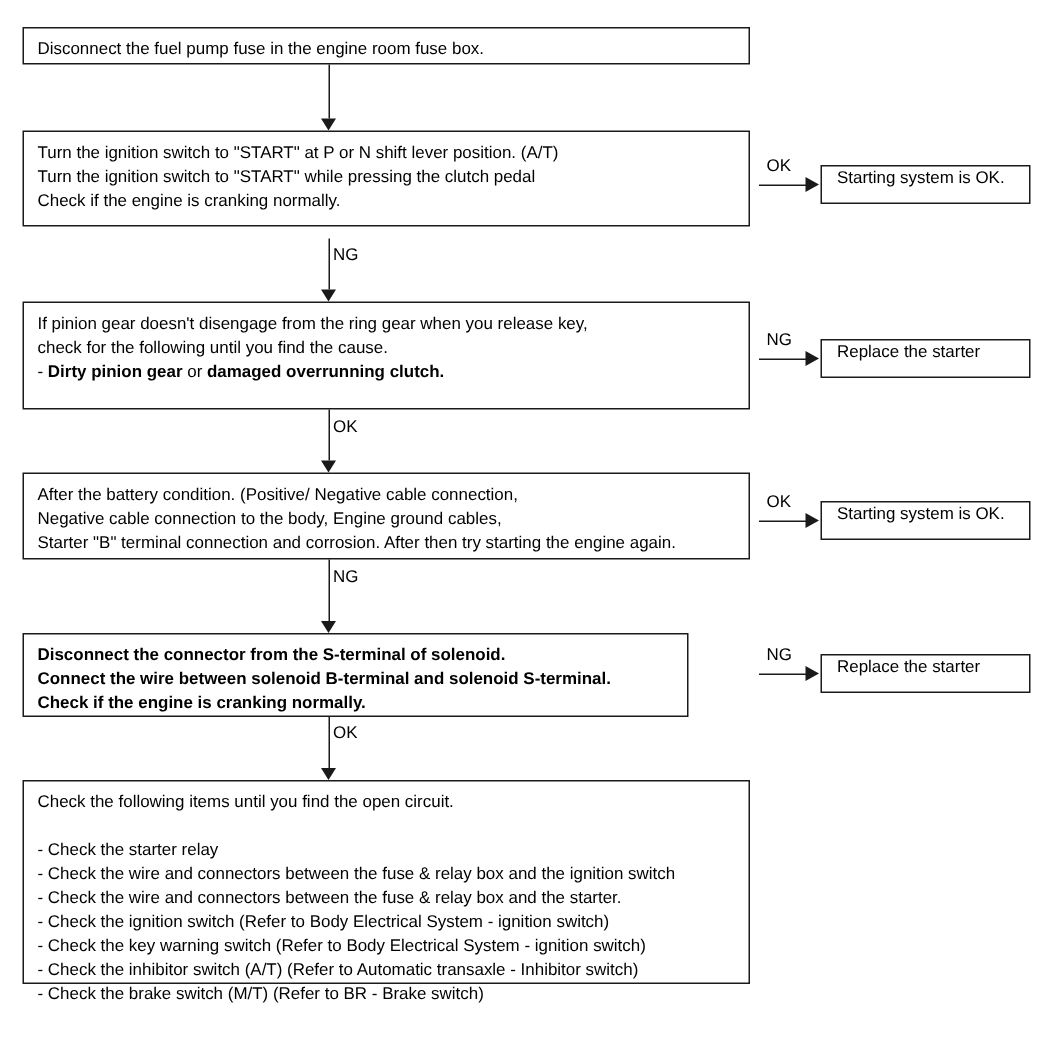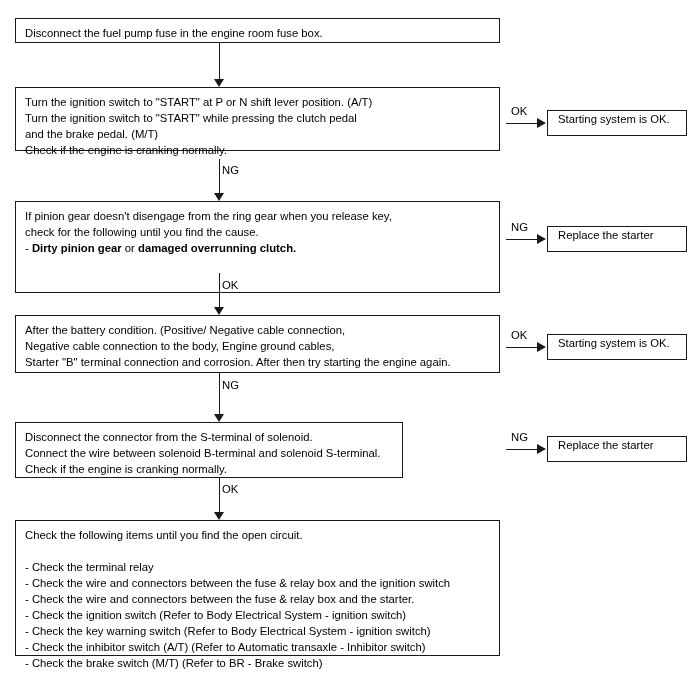--- a/index.html
+++ b/index.html
@@ -50,23 +50,23 @@
   .line.spacer {
     height: 16px;
   }
   b, .bold {
     font-weight: bold;
   }
 
   
   .m1 { left: 15px;  top: 18px;  width: 485px; height: 25px; }
   .m2 { left: 15px;  top: 87px;  width: 485px; height: 64px; }
-  .m3 { left: 15px;  top: 201px; width: 485px; height: 92px; }
+  .m3 { left: 15px;  top: 201px; width: 485px; height: 72px; }
   .m4 { left: 15px;  top: 315px; width: 485px; height: 58px; }
-  .m5 { left: 15px;  top: 422px; width: 388px; height: 56px; }
+  .m5 { left: 15px;  top: 422px; width: 444px; height: 56px; font-weight: bold; }
   .m6 { left: 15px;  top: 520px; width: 485px; height: 136px; }
 
   
   .r2 { left: 547px; top: 110px; width: 140px; height: 26px; }
   .r3 { left: 547px; top: 226px; width: 140px; height: 26px; }
   .r4 { left: 547px; top: 334px; width: 140px; height: 26px; }
   .r5 { left: 547px; top: 436px; width: 140px; height: 26px; }
 
   
   .vconn {
@@ -158,21 +158,20 @@
   <div class="box m1">
     <div class="inner">
         <div class="line">Disconnect the fuel pump fuse in the engine room fuse box.</div>
       </div>
   </div>
 
   <div class="box m2">
     <div class="inner">
         <div class="line">Turn the ignition switch to "START" at P or N shift lever position. (A/T)</div>
         <div class="line">Turn the ignition switch to "START" while pressing the clutch pedal</div>
-        <div class="line">and the brake pedal. (M/T)</div>
         <div class="line">Check if the engine is cranking normally.</div>
       </div>
   </div>
 
   <div class="box m3">
     <div class="inner">
         <div class="line">If pinion gear doesn't disengage from the ring gear when you release key,</div>
         <div class="line">check for the following until you find the cause.</div>
         <div class="line"><span>- </span><span class="bold">Dirty pinion gear</span><span> or </span><span class="bold">damaged overrunning clutch.</span></div>
       </div>
@@ -191,21 +190,21 @@
         <div class="line">Disconnect the connector from the S-terminal of solenoid.</div>
         <div class="line">Connect the wire between solenoid B-terminal and solenoid S-terminal.</div>
         <div class="line">Check if the engine is cranking normally.</div>
       </div>
   </div>
 
   <div class="box m6">
     <div class="inner">
         <div class="line">Check the following items until you find the open circuit.</div>
         <div class="line spacer">&nbsp;</div>
-        <div class="line">- Check the terminal relay</div>
+        <div class="line">- Check the starter relay</div>
         <div class="line">- Check the wire and connectors between the fuse &amp; relay box and the ignition switch</div>
         <div class="line">- Check the wire and connectors between the fuse &amp; relay box and the starter.</div>
         <div class="line">- Check the ignition switch (Refer to Body Electrical System - ignition switch)</div>
         <div class="line">- Check the key warning switch (Refer to Body Electrical System - ignition switch)</div>
         <div class="line">- Check the inhibitor switch (A/T) (Refer to Automatic transaxle - Inhibitor switch)</div>
         <div class="line">- Check the brake switch (M/T) (Refer to BR - Brake switch)</div>
       </div>
   </div>
 
   <div class="box vcenter r2">

